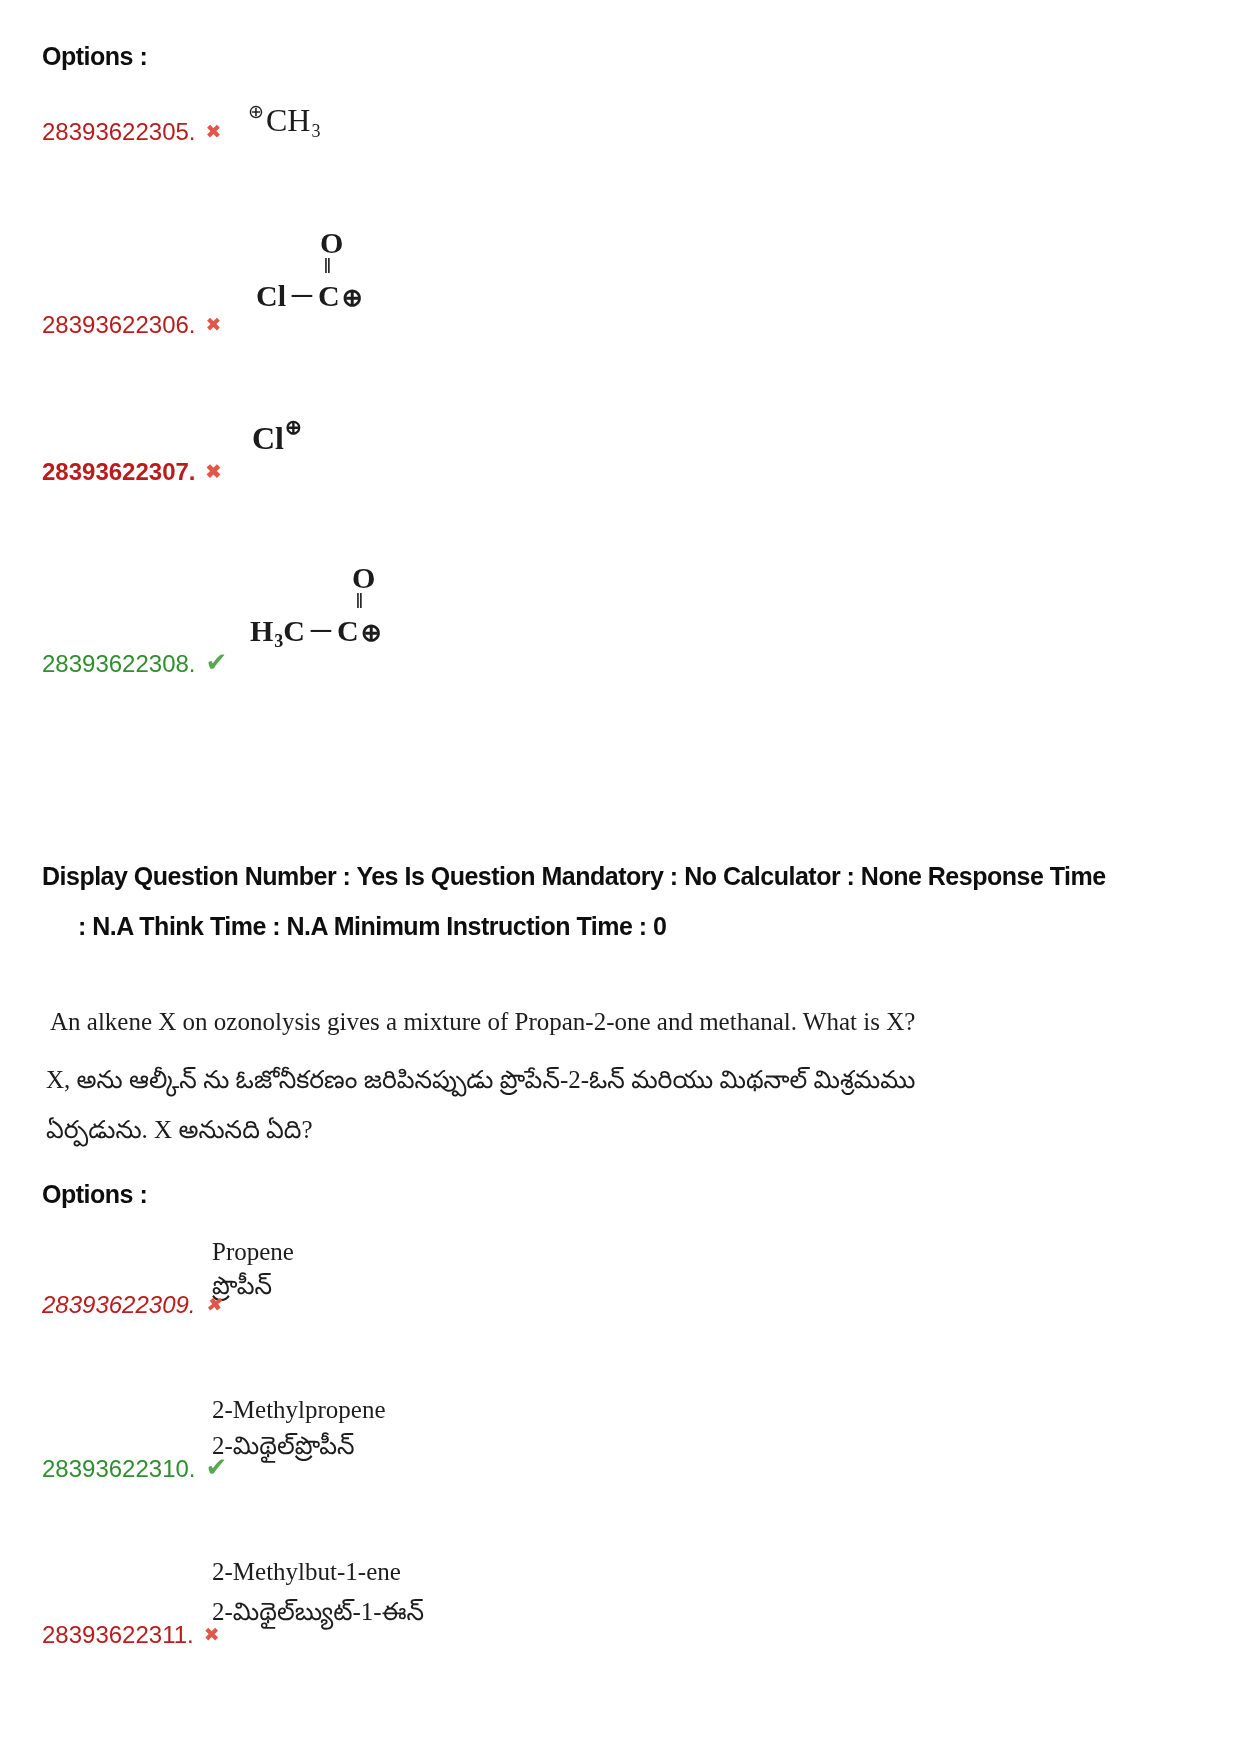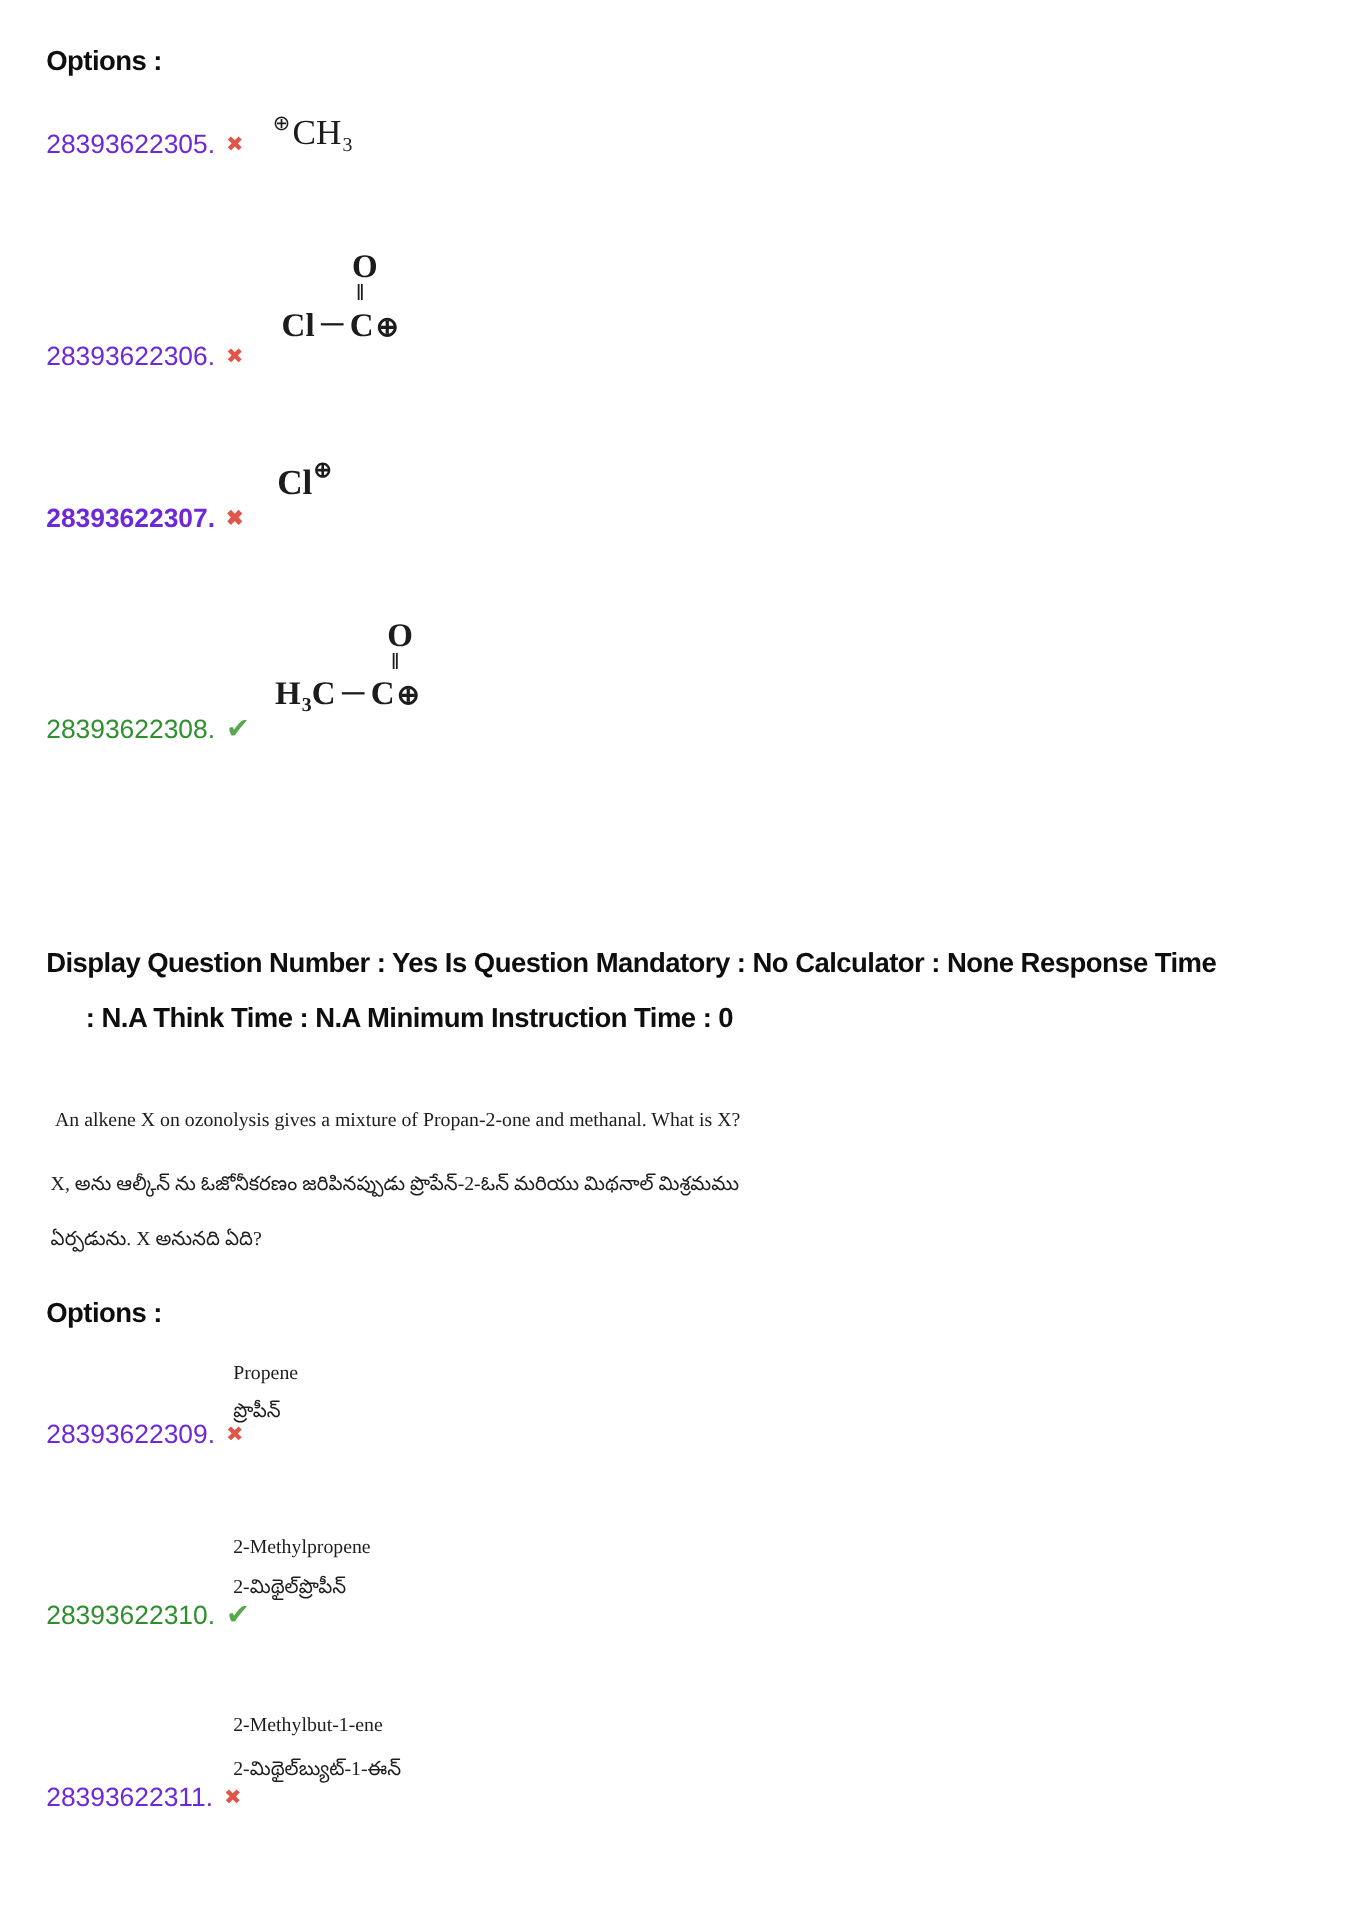--- a/index.html
+++ b/index.html
@@ -22,21 +22,21 @@
   }
   
   .id-row{
     position:absolute;
     display:flex;
     align-items:center;
     gap:10px;
     font-size:24px;
     white-space:nowrap;
   }
-  .id-row.wrong .id-text{color:#6d28d9;}
+  .id-row.wrong .id-text{color:#b91c1c;}
   .id-row.correct .id-text{color:#2e8f2e;}
   .icon-x{
     color:#e25549;
     font-size:19px;
     line-height:1;
     position:relative;
     top:-1px;
   }
   .icon-check{
     color:#57a84f;
@@ -86,21 +86,21 @@
   }
   .dbond{
     font-weight:700;
     font-size:21px;
     letter-spacing:-2px;
   }
   
   .qtext{
     position:absolute;
     font-family:"Liberation Serif",serif;
-    font-size:18px;
+    font-size:25px;
     color:#1d1d1d;
     white-space:nowrap;
   }
   .telugu{
     font-family:"Liberation Serif","DejaVu Sans",serif;
   }
 </style>
 </head>
 <body>
 
@@ -148,21 +148,21 @@
   <div class="blabel" style="left:42px;top:912px;margin-left:36px;">: N.A Think Time : N.A Minimum Instruction Time : 0</div>
 
   <div class="qtext" style="left:50px;top:1008px;">An alkene X on ozonolysis gives a mixture of Propan-2-one and methanal. What is X?</div>
   <div class="qtext telugu" style="left:46px;top:1066px;">X, అను ఆల్కీన్ ను ఓజోనీకరణం జరిపినప్పుడు ప్రొపేన్-2-ఓన్ మరియు మిథనాల్ మిశ్రమము</div>
   <div class="qtext telugu" style="left:46px;top:1116px;">ఏర్పడును. X అనునది ఏది?</div>
 
   <div class="blabel" style="left:42px;top:1180px;">Options :</div>
 
   <div class="qtext" style="left:212px;top:1238px;">Propene</div>
   <div class="qtext telugu" style="left:212px;top:1272px;">ప్రొపీన్</div>
-  <div class="id-row wrong" style="left:42px;top:1291px;">
+  <div class="id-row wrong" style="left:42px;top:1291px;font-style:italic;">
     <span class="id-text">28393622309.</span>
     <span class="icon-x">✖</span>
   </div>
 
   <div class="qtext" style="left:212px;top:1396px;">2-Methylpropene</div>
   <div class="qtext telugu" style="left:212px;top:1432px;">2-మిథైల్‌ప్రొపీన్</div>
   <div class="id-row correct" style="left:42px;top:1455px;">
     <span class="id-text">28393622310.</span>
     <span class="icon-check">✔</span>
   </div>

